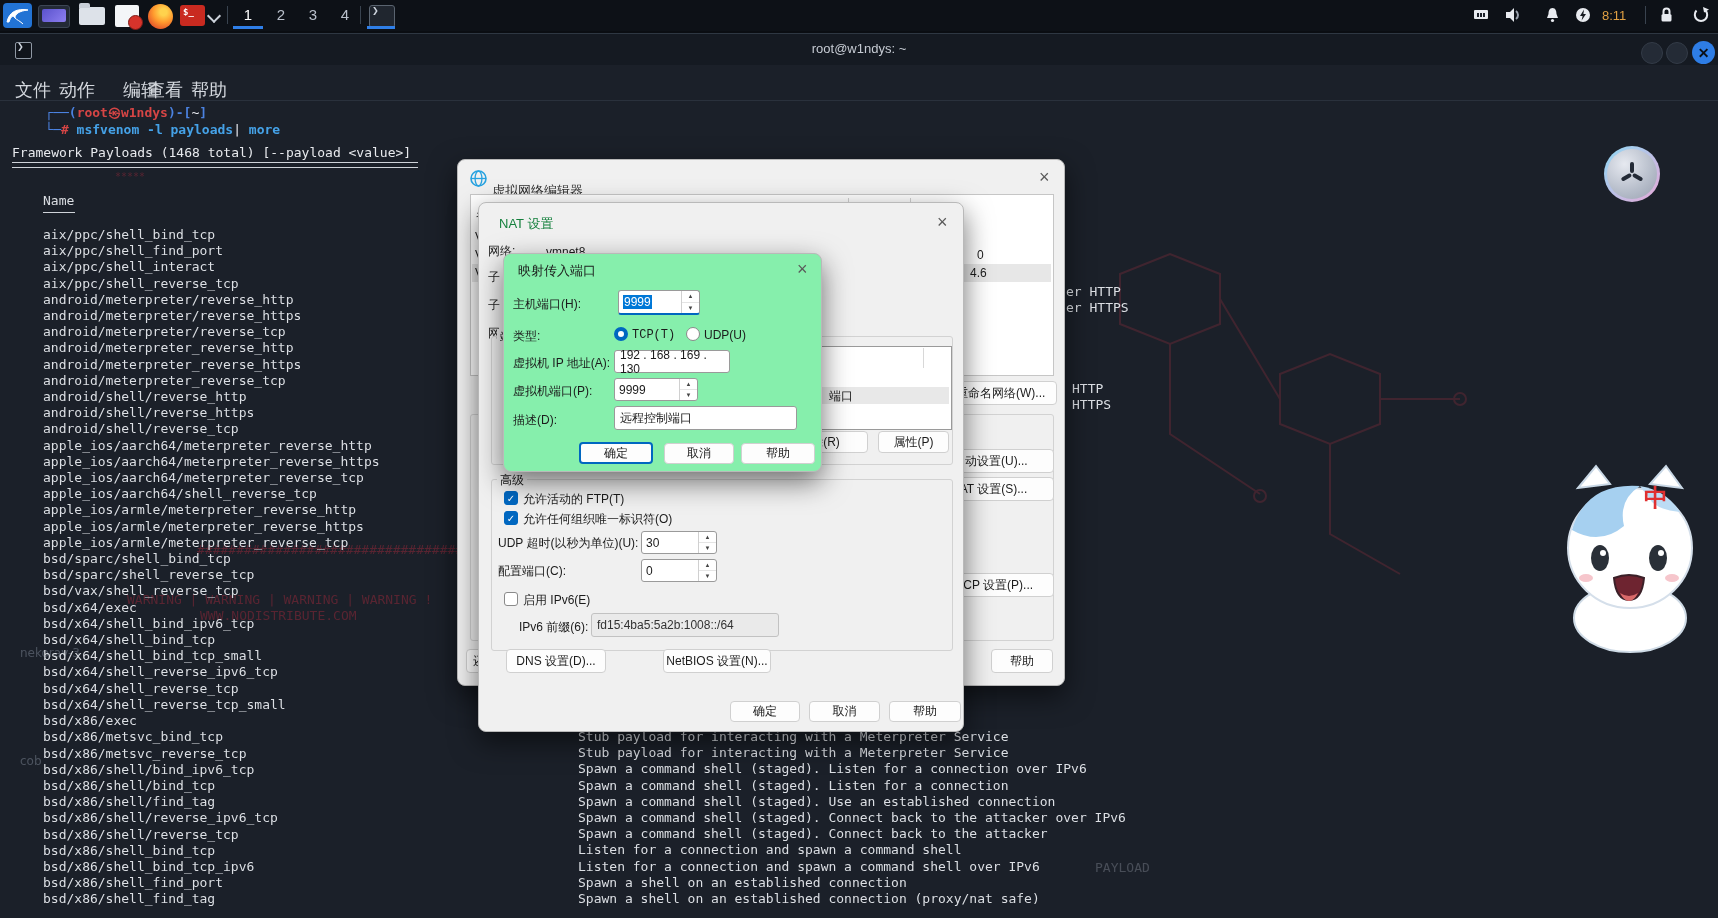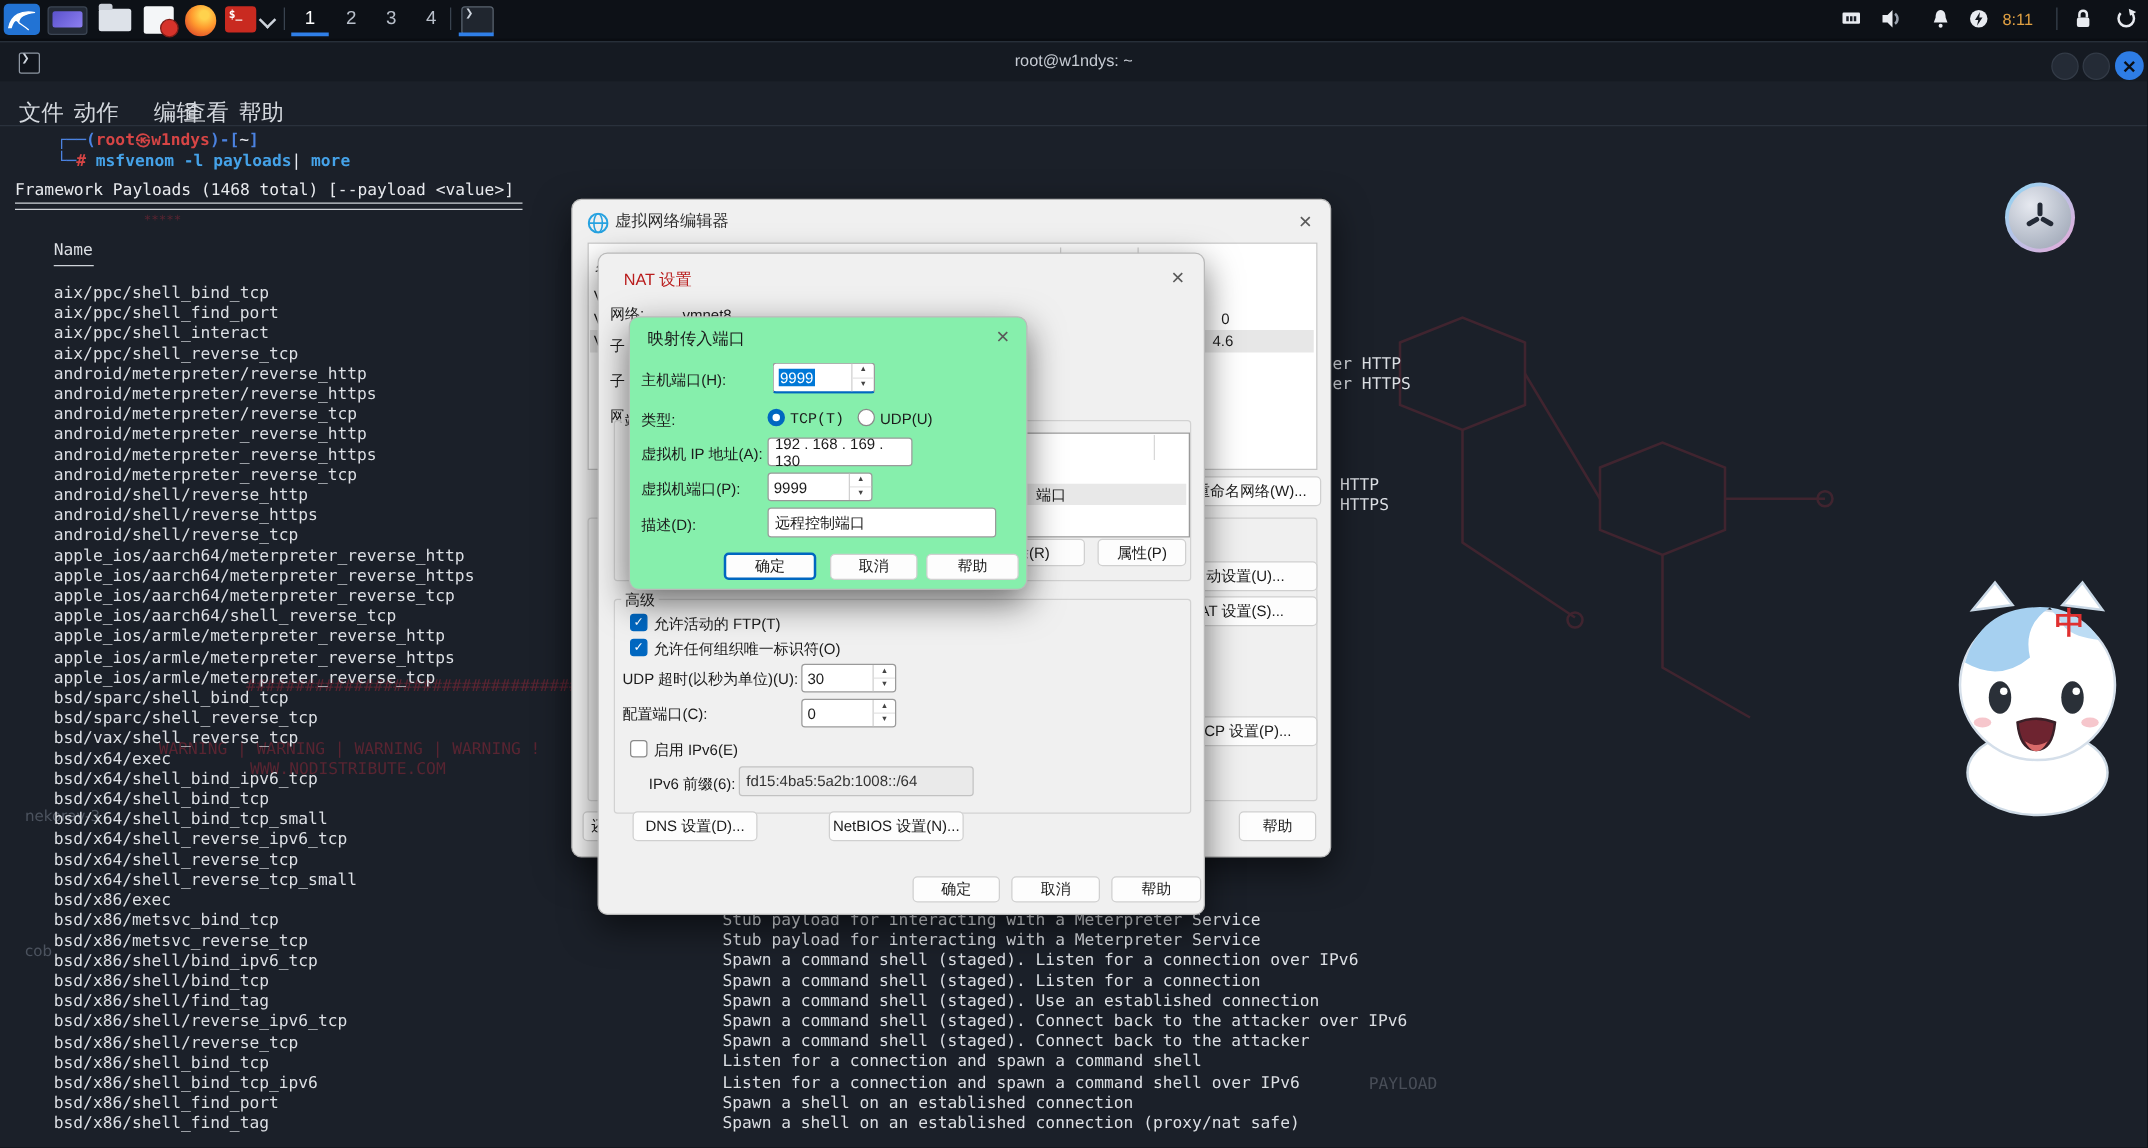--- a/index.html
+++ b/index.html
@@ -209,21 +209,21 @@
 </div>
 
 <div class="dlg" style="left:457px;top:159px;width:606px;height:525px;z-index:20;">
   <span class="abs" style="left:12px;top:10px;">
     <svg width="17" height="17" viewBox="0 0 17 17">
         <circle cx="8.5" cy="8.5" r="7.5" stroke="#27a2e0" stroke-width="1.6" fill="none"></circle>
         <ellipse cx="8.5" cy="8.5" rx="3.4" ry="7.5" stroke="#27a2e0" stroke-width="1.3" fill="none"></ellipse>
         <line x1="1" y1="8.5" x2="16" y2="8.5" stroke="#27a2e0" stroke-width="1.3"></line>
       </svg>
   </span>
-  <span class="abs dtitle" style="left:34px;top:8px;">虚拟网络编辑器</span>
+  <span class="abs dtitle" style="left:34px;top:22px;">虚拟网络编辑器</span>
   <span class="abs dx" style="left:581px;top:8px;">×</span>
 
   <div class="abs" style="left:12px;top:34px;width:582px;height:180px;background:#fff;border:1px solid #c6c6c6;">
     <span class="abs lab" style="left:5px;top:11px;">名称</span>
     <span class="abs" style="left:377px;top:3px;width:1px;height:13px;background:#d2d2d2;"></span>
     <span class="abs" style="left:439px;top:3px;width:1px;height:13px;background:#d2d2d2;"></span>
     <div class="abs" style="left:1px;top:33px;width:579px;height:18px;">
       <span class="lab" style="left:3px;top:2px;">VMnet0</span>
       <span class="lab" style="left:505px;top:2px;"></span>
     </div>
@@ -240,21 +240,21 @@
   <div class="wbtn" style="left:483px;top:221px;width:116px;height:24px;justify-content:flex-start;padding-left:14px;">重命名网络(W)...</div>
   <div class="gbox" style="left:12px;top:254px;width:582px;height:225px;"></div>
   <div class="wbtn" style="left:486px;top:289px;width:110px;height:24px;justify-content:flex-start;padding-left:8px;">自动设置(U)...</div>
   <div class="wbtn" style="left:486px;top:317px;width:110px;height:24px;justify-content:flex-start;padding-left:6px;">NAT 设置(S)...</div>
   <div class="wbtn" style="left:479px;top:413px;width:117px;height:24px;justify-content:flex-start;padding-left:8px;">DHCP 设置(P)...</div>
   <div class="wbtn" style="left:8px;top:489px;width:130px;height:24px;justify-content:flex-start;padding-left:6px;">还原默认设置(R)</div>
   <div class="wbtn" style="left:533px;top:489px;width:62px;height:24px;">帮助</div>
 </div>
 
 <div class="dlg" style="left:478px;top:202px;width:484px;height:528px;z-index:30;">
-  <span class="abs dtitle" style="left:20px;top:12px;color:#b91c1c;">NAT 设置</span>
+  <span class="abs dtitle" style="left:20px;top:12px;color:#15803d;">NAT 设置</span>
   <span class="abs dx" style="left:458px;top:10px;">×</span>
 
   <span class="lab" style="left:9px;top:40px;">网络:</span>
   <span class="lab" style="left:67px;top:42px;">vmnet8</span>
   <span class="lab" style="left:9px;top:66px;">子</span>
   <span class="lab" style="left:9px;top:94px;">子</span>
   <span class="lab" style="left:9px;top:122px;">网</span>
 
   <div class="gbox" style="left:12px;top:133px;width:460px;height:127px;"></div>
   <span class="glabel" style="left:18px;top:126px;">端口转发(F)</span>

